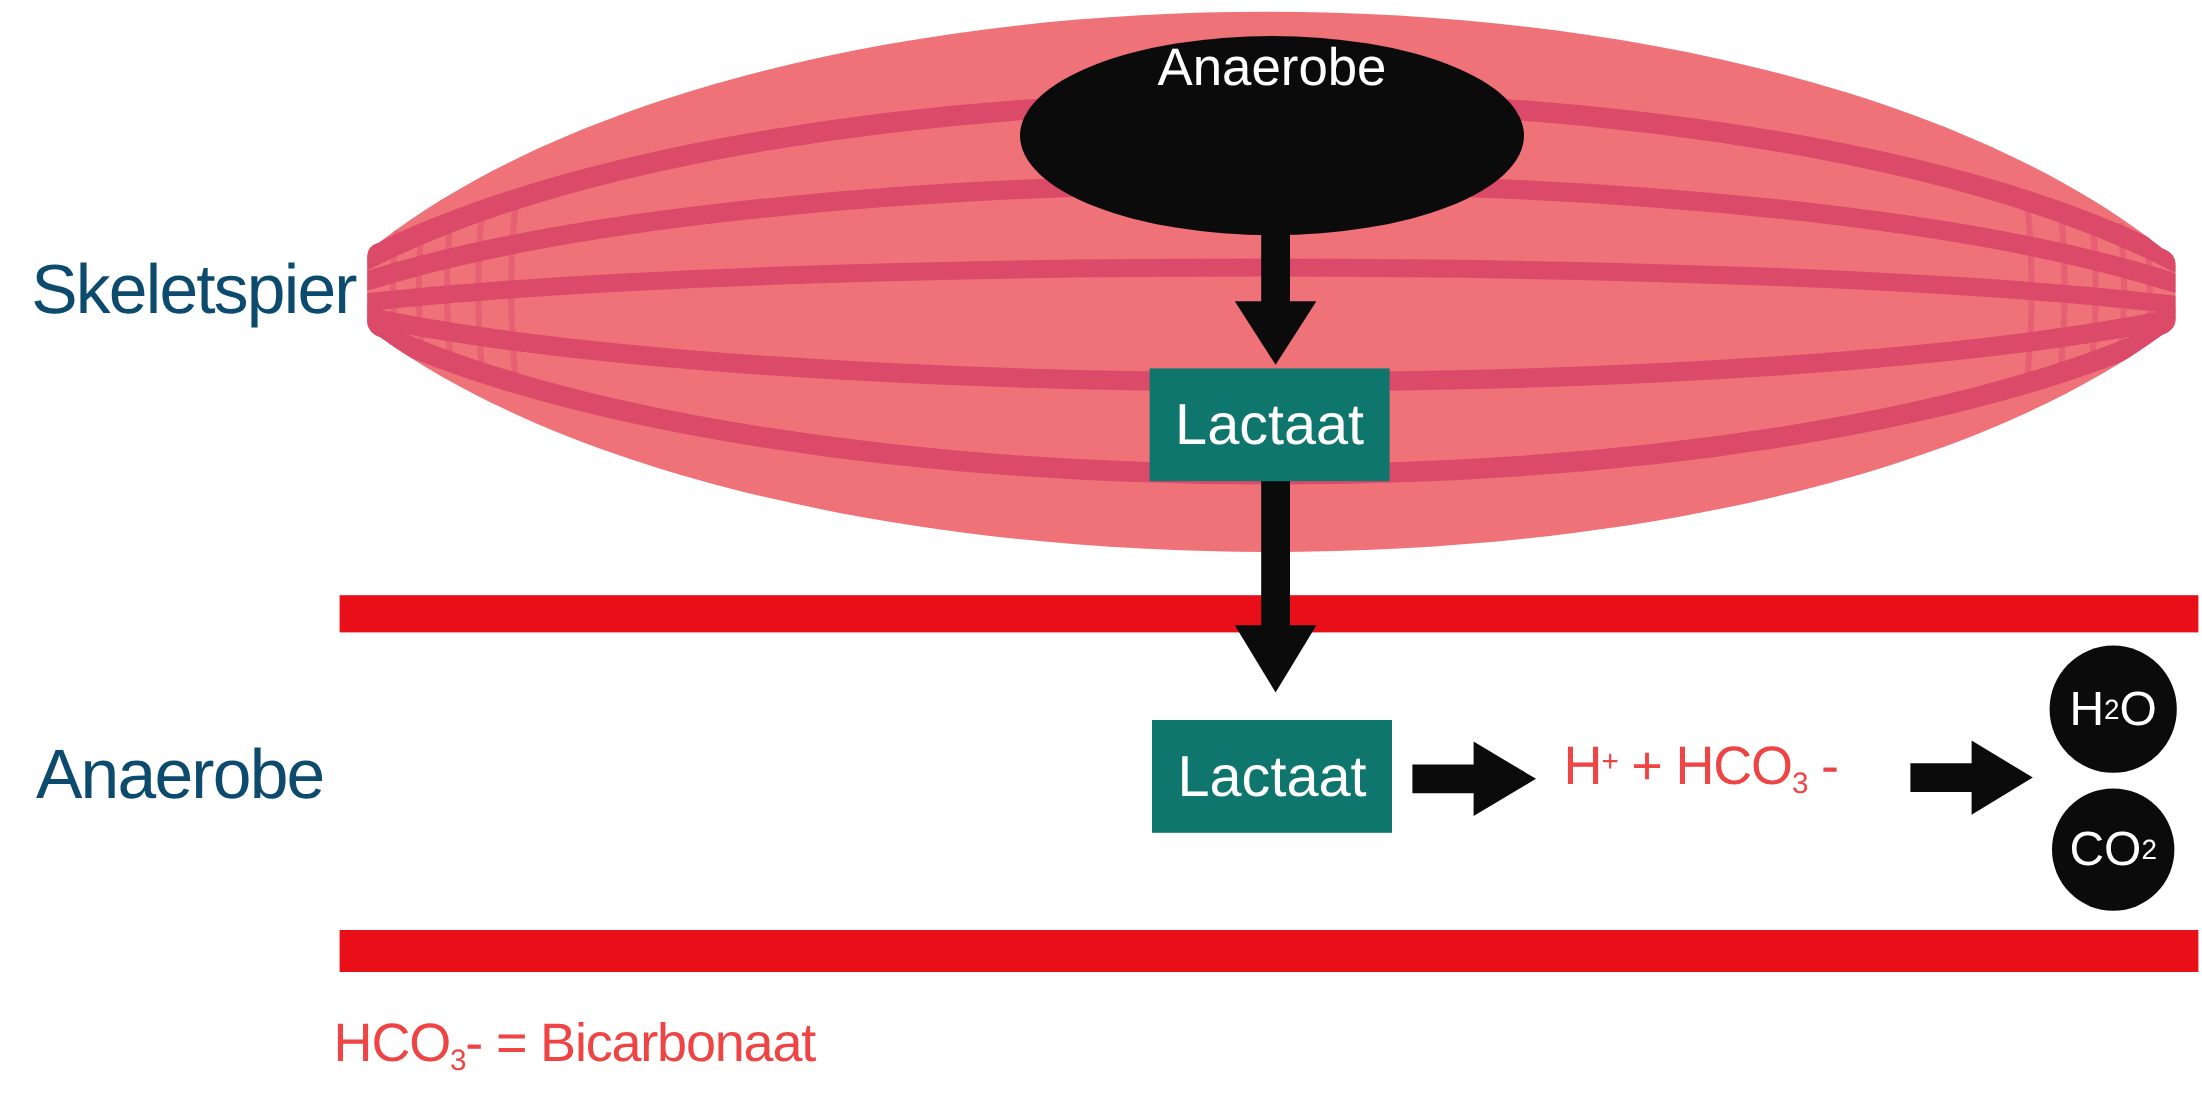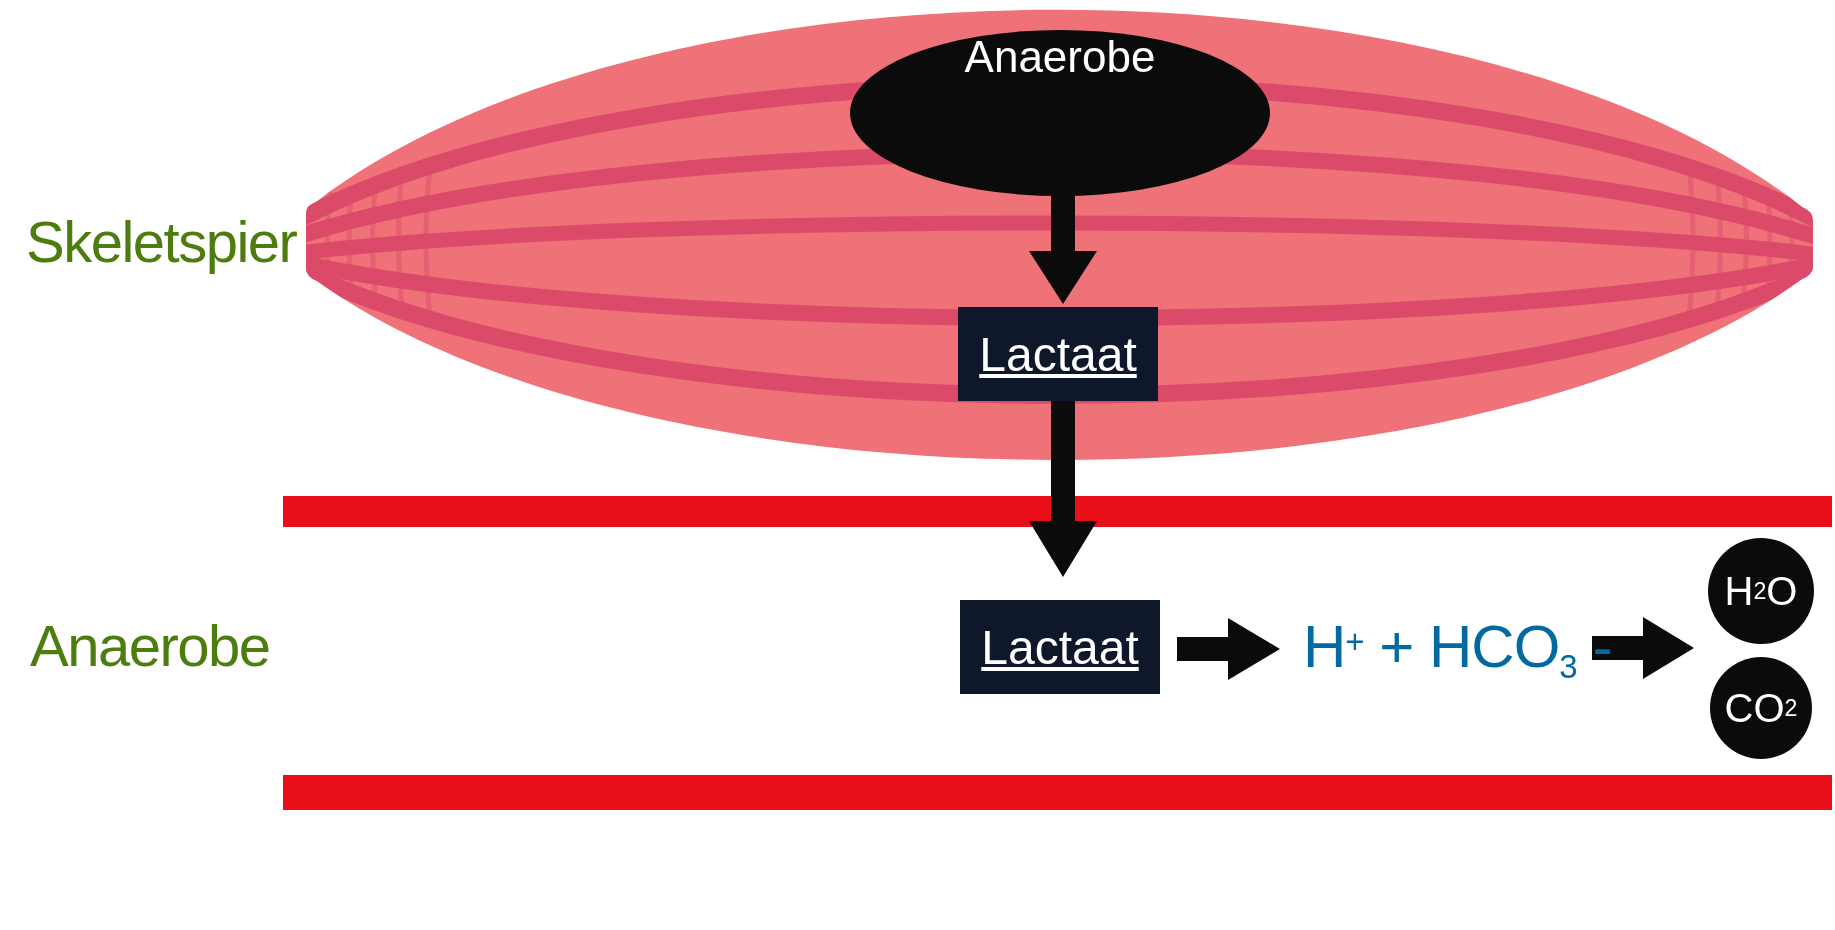--- a/index.html
+++ b/index.html
@@ -12,21 +12,21 @@
     font-family: "Liberation Sans", "DejaVu Sans", sans-serif;
     color: #111111;
   }
 
   svg.layer { position: absolute; left: 0; top: 0; pointer-events: none; }
 
   .side-label {
     position: absolute;
     font-size: 58px;
     letter-spacing: -1.5px;
-    color: #4d7c0f;
+    color: #0c4a6e;
     white-space: nowrap;
     text-align: right;
   }
 
   .band {
     position: absolute;
     left: 283px;
     width: 1549px;
     background: #e90f19;
   }
@@ -43,35 +43,34 @@
     align-items: center; justify-content: flex-start;
     color: #ffffff;
     font-size: 44px;
     line-height: 1.22;
     text-align: center;
   }
 
   .lactate-box {
     position: absolute;
     width: 200px; height: 94px;
-    background: #0f172a;
+    background: #0f766e;
     color: #ffffff;
     font-size: 48px;
     display: flex; align-items: center; justify-content: center;
     white-space: nowrap;
-    text-decoration: underline;
   }
   .lactate-box.muscle { left: 958px; top: 307px; }
   .lactate-box.vessel { left: 960px; top: 600px; }
 
   .formula {
     position: absolute;
-    font-size: 60px;
+    font-size: 45px;
     letter-spacing: -1px;
-    color: #0369a1;
+    color: #ef4444;
     white-space: nowrap;
   }
   .formula .chem-sub { font-size: 0.55em; vertical-align: -0.32em; }
   .formula .chem-sup { font-size: 0.55em; vertical-align: 0.42em; }
 
   .reaction-formula { left: 1303px; top: 612px; }
   .legend-formula   { left: 278px;  top: 843px; }
 
   .product-circle {
     position: absolute;
@@ -146,14 +145,17 @@
   <div class="product-circle water">
     <span>H</span>
       <span class="chem-sub">2</span>
       <span>O</span>
   </div>
   <div class="product-circle co2">
     <span>CO</span>
       <span class="chem-sub">2</span>
   </div>
 
+  <div class="formula legend-formula">
+    <span>HCO</span><span class="chem-sub">3</span><span>-</span><span> = </span><span>Bicarbonaat</span>
+  </div>
 
 </div>
 
 </body></html>

